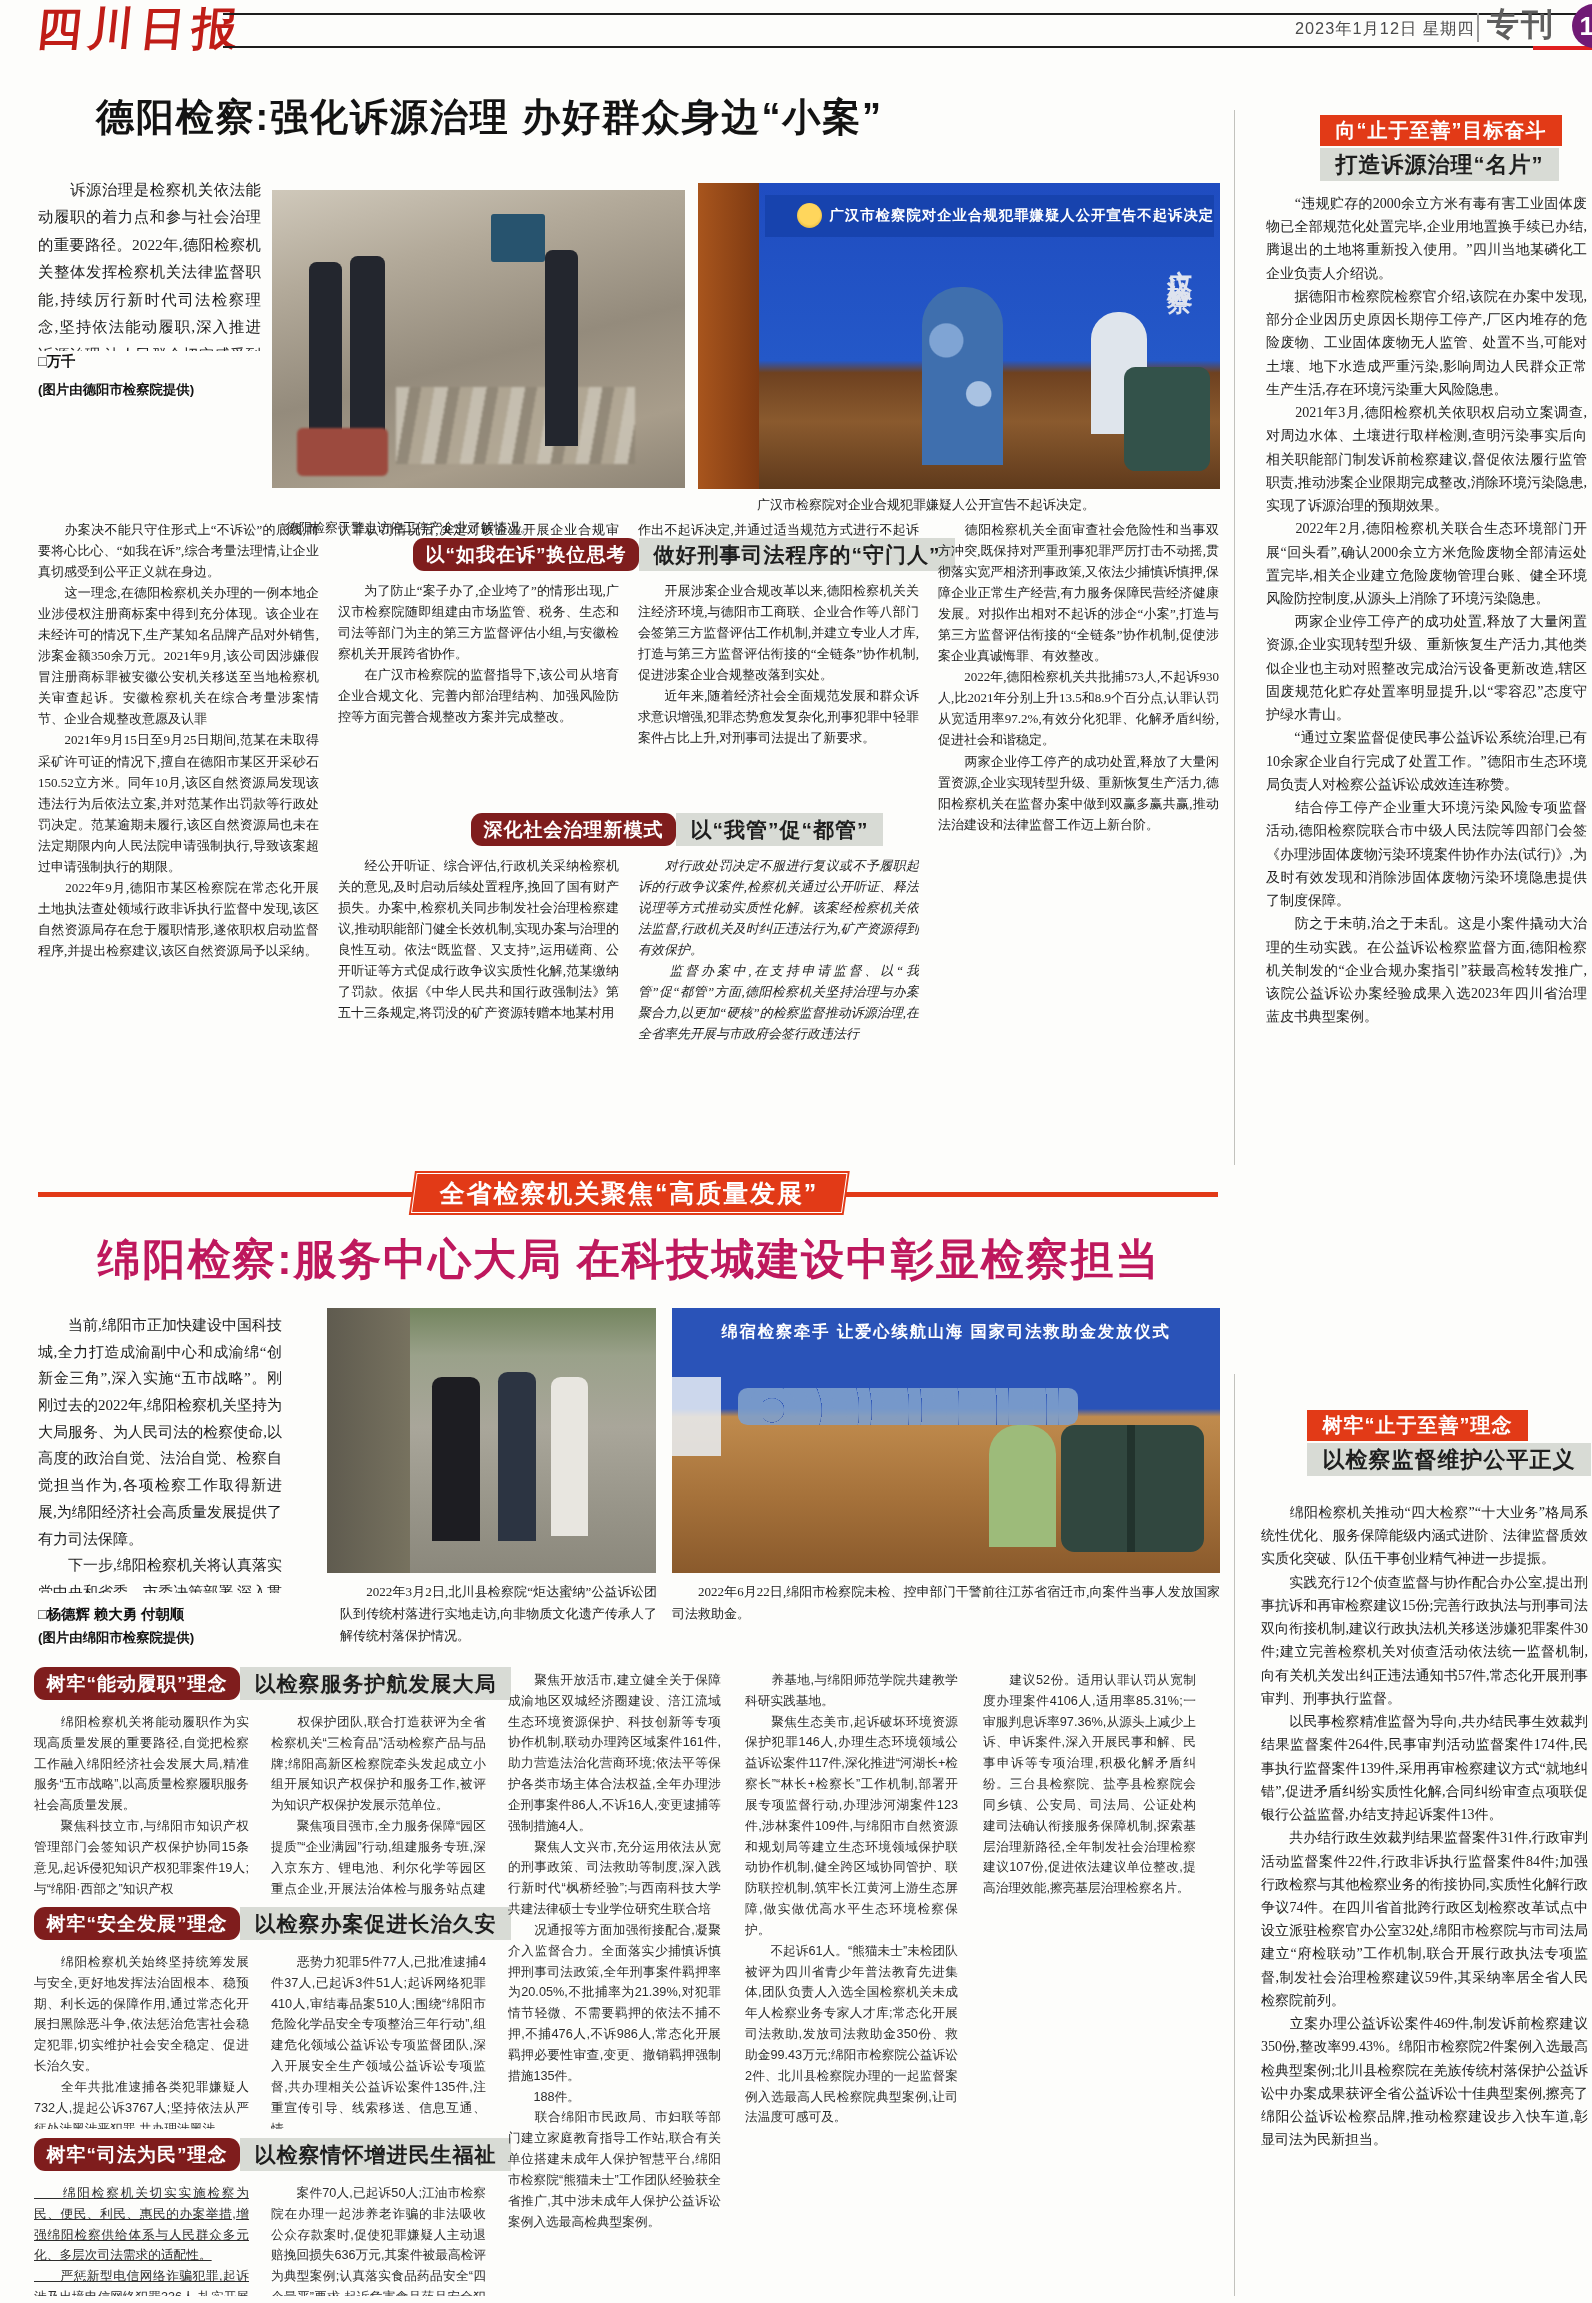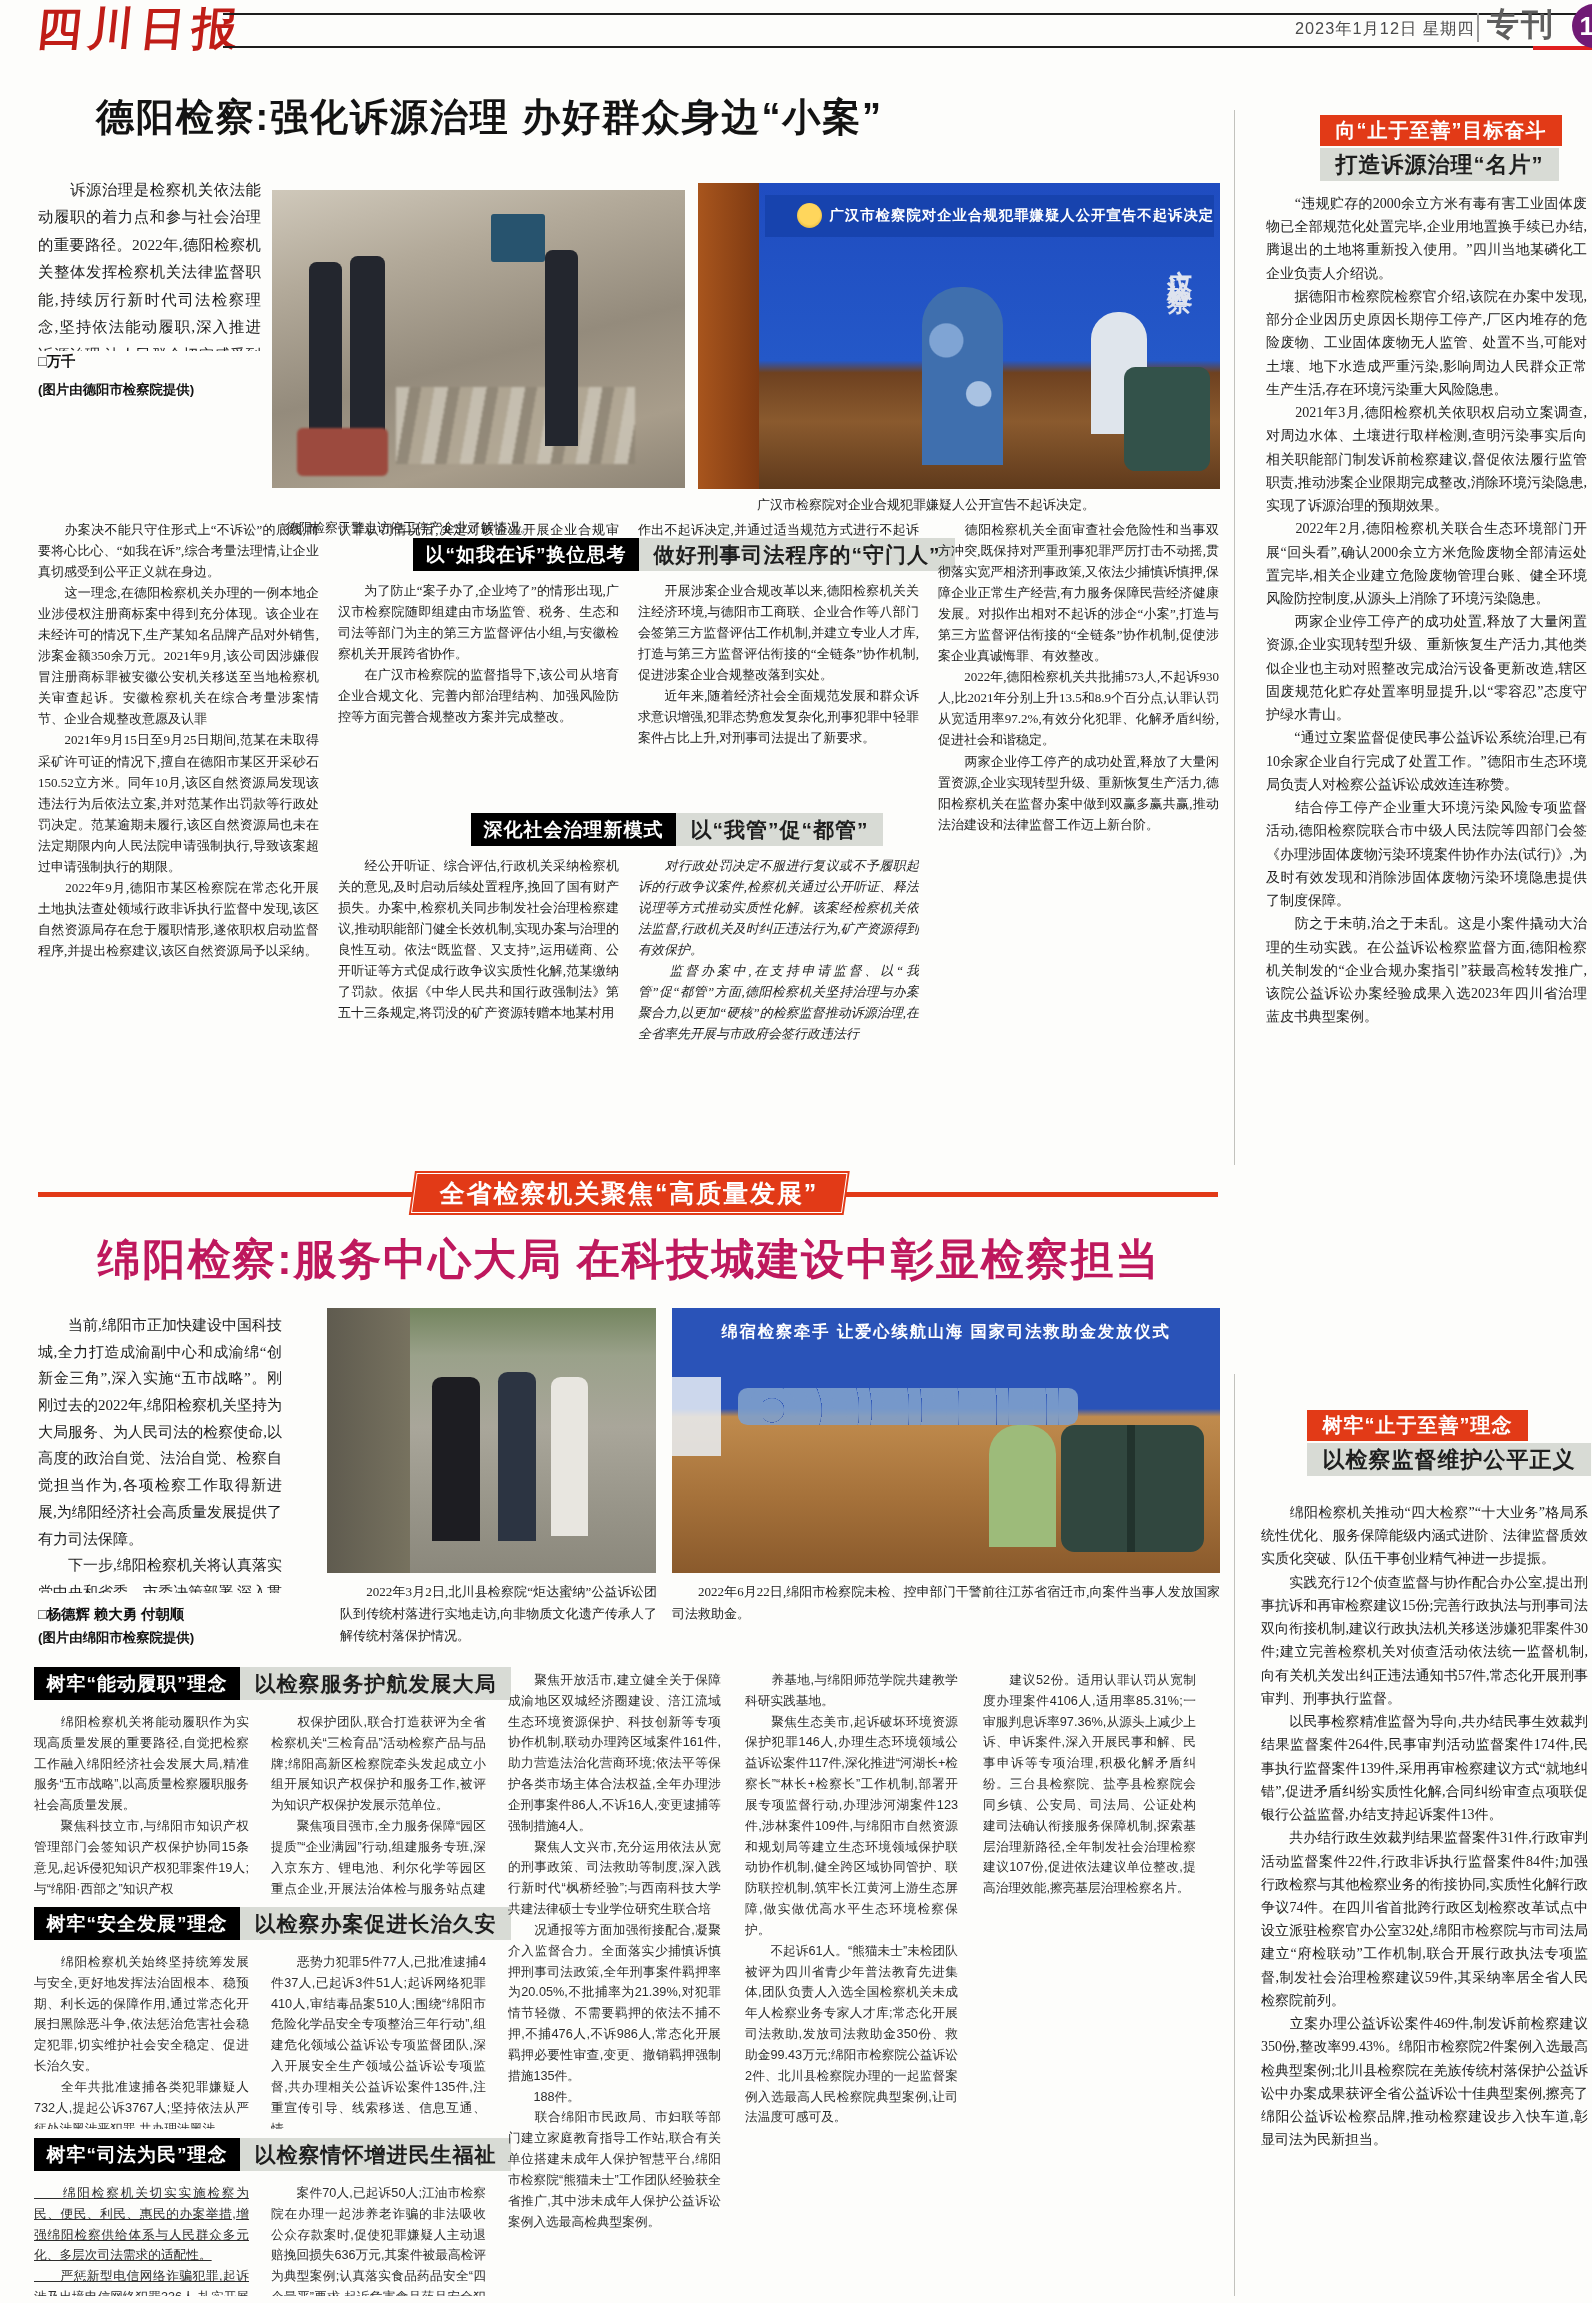--- a/index.html
+++ b/index.html
@@ -24,21 +24,21 @@
   
   .coltext{text-align:justify;white-space:pre-line;overflow:hidden;}
   .serifb{font:13px/1.62 "Liberation Serif","DejaVu Serif",serif;color:#222;}
   .sansb{font:12.7px/1.64 "Liberation Sans","DejaVu Sans",sans-serif;color:#2d2d2d;}
   .intro{font:15.4px/1.78 "Liberation Serif","DejaVu Serif",serif;color:#1c1c1c;}
   .byline{font:bold 14.4px/1.5 "Liberation Sans","DejaVu Sans",sans-serif;color:#111;}
   .credit{font:bold 13.4px/1.5 "Liberation Sans","DejaVu Sans",sans-serif;color:#111;}
   .cap{font:13px/1.7 "Liberation Serif","DejaVu Serif",serif;color:#222;text-align:justify;white-space:pre-line;}
   
   .khead{display:flex;align-items:stretch;height:33px;}
-  .kr{background:#000000;color:#fff;font:bold 19px/33px "Liberation Sans",sans-serif;padding:0 12.5px;white-space:nowrap;letter-spacing:1px;}
+  .kr{background:#7f1d1d;color:#fff;font:bold 19px/33px "Liberation Sans",sans-serif;padding:0 12.5px;white-space:nowrap;letter-spacing:1px;border-radius:11px;}
   .kg{background:#d8dbd5;color:#1d1d1d;font:bold 21px/33px "Liberation Sans",sans-serif;padding:0 14.4px;white-space:nowrap;letter-spacing:1px;}
   .bhead{width:469px;}
   .bhead .kg{flex:1;}
   .skr{display:inline-block;background:#e23a17;color:#fff;font:bold 20px/31px "Liberation Sans",sans-serif;padding:0 15.4px;letter-spacing:1px;}
   .skg{display:inline-block;background:#d8dbd5;color:#1d1d1d;font:bold 22px/33px "Liberation Sans",sans-serif;padding:0 15.4px;letter-spacing:1px;}
   
   .bline{left:38px;top:1192px;width:1180px;height:4.8px;background:#e23a17;}
   .badge{left:629px;top:1173px;transform:translateX(-50%) skewX(-8deg);background:#e23a17;padding:6.7px 25px;
          border:1.9px solid #fff;box-shadow:0 0 0 1.9px #e23a17;}
   .badge span{display:block;transform:skewX(8deg);color:#fff;font:bold 25px/1 "Liberation Sans",sans-serif;letter-spacing:1.9px;white-space:nowrap;}

